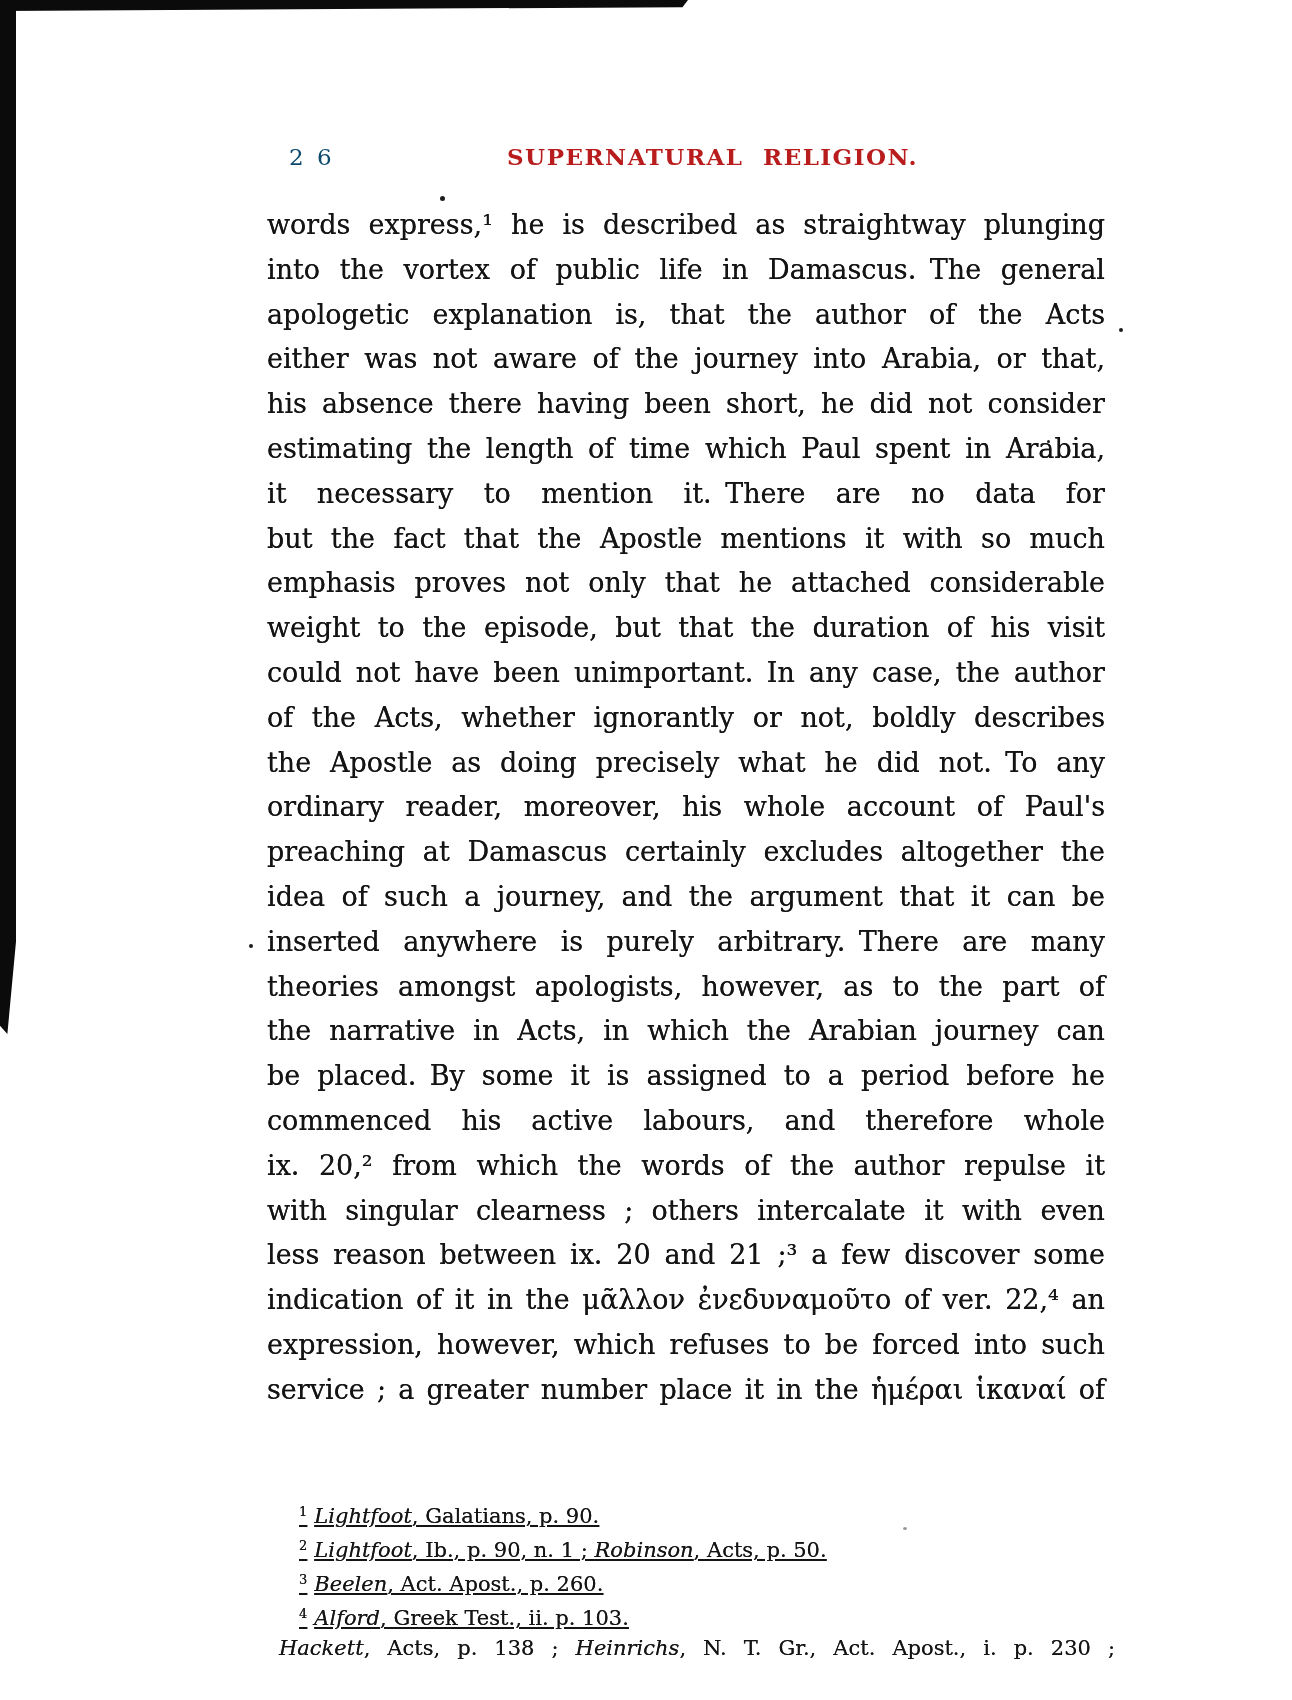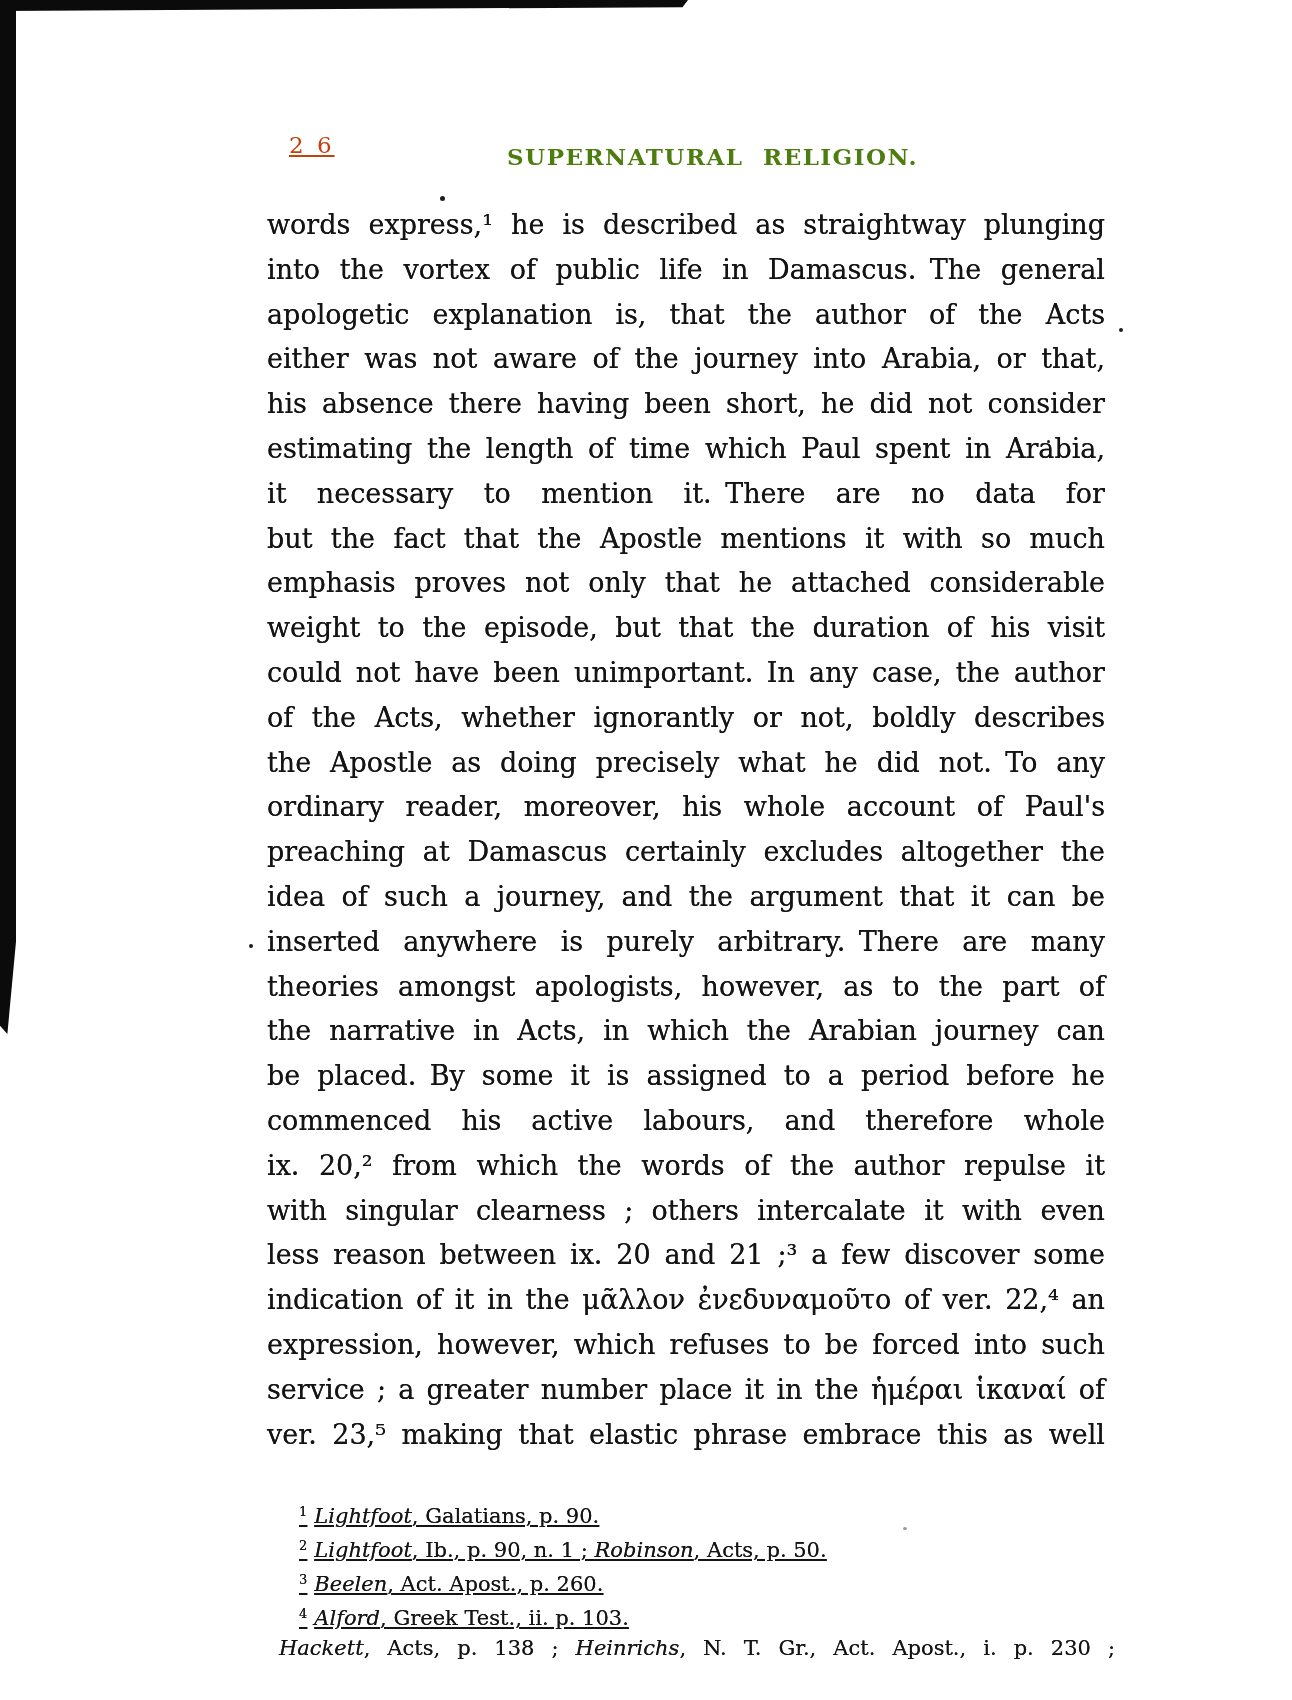--- a/index.html
+++ b/index.html
@@ -14,27 +14,27 @@
     background:#0b0b0b;
     clip-path:polygon(0 0,100% 0,99.2% 65%,0 100%);
   }
   .bar-left {
     position:absolute; left:0; top:6px; width:16px; height:1028px;
     background:#0b0b0b;
     clip-path:polygon(0 0,100% 0,100% 91%,46% 100%,0 99.2%);
   }
   
   .pagenum {
-    position:absolute; left:289px; top:132px; font-size:23px;
-    letter-spacing:3px; color:#c2410c;text-decoration:underline;
+    position:absolute; left:289px; top:144px; font-size:23px;
+    letter-spacing:3px; color:#0c4a6e;
   }
   .title {
     position:absolute; left:507px; top:143px; font-size:23px;
     font-weight:bold; letter-spacing:1.5px; word-spacing:10px;
-    color:#4d7c0f; white-space:nowrap;
+    color:#b91c1c; white-space:nowrap;
   }
   
   .body {
     position:absolute; left:267px; top:203px; width:838px;
     font-size:27px; line-height:44.8px;
     text-shadow:0 0 0.6px rgba(10,10,10,0.85);
   }
   .ln { text-align:justify; text-align-last:justify; white-space:normal; }
   
   .footnotes {
@@ -87,21 +87,20 @@
     <div class="ln">theories amongst apologists, however, as to the part of</div>
     <div class="ln">the narrative in Acts, in which the Arabian journey can</div>
     <div class="ln">be placed. By some it is assigned to a period before he</div>
     <div class="ln">commenced his active labours, and therefore whole</div>
     <div class="ln">ix. 20,² from which the words of the author repulse it</div>
     <div class="ln">with singular clearness ; others intercalate it with even</div>
     <div class="ln">less reason between ix. 20 and 21 ;³ a few discover some</div>
     <div class="ln">indication of it in the μᾶλλον ἐνεδυναμοῦτο of ver. 22,⁴ an</div>
     <div class="ln">expression, however, which refuses to be forced into such</div>
     <div class="ln">service ;  a greater number place it in the ἡμέραι ἱκαναί of</div>
-    <div class="ln">ver. 23,⁵ making that elastic phrase embrace this as well</div>
   </div>
 
   <div class="footnotes">
     <div class="fn indent">
       <span class="fsup">1</span><span class="it">Lightfoot</span><span>, Galatians, p. 90.</span>
     </div>
     <div class="fn indent">
       <span class="fsup">2</span><span class="it">Lightfoot</span><span>, Ib., p. 90, n. 1 ;  </span><span class="it">Robinson</span><span>, Acts, p. 50.</span>
     </div>
     <div class="fn indent">

